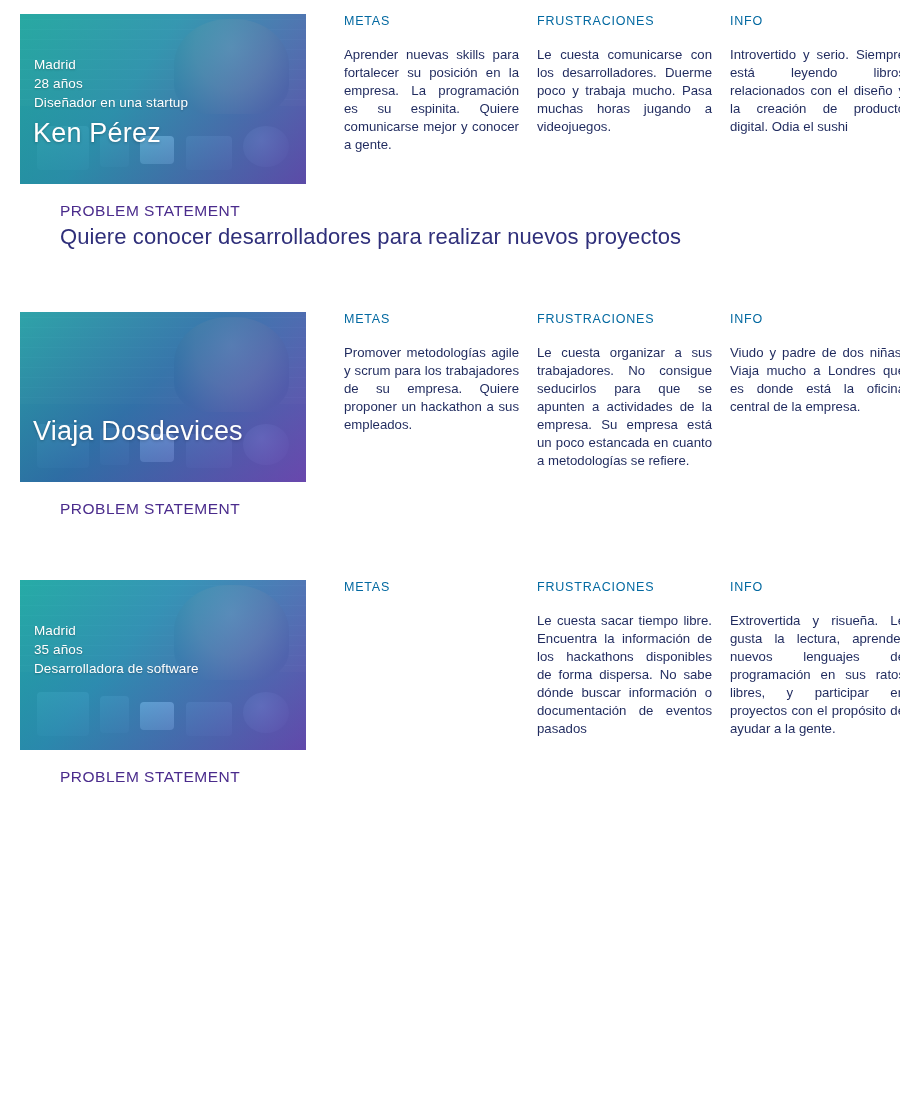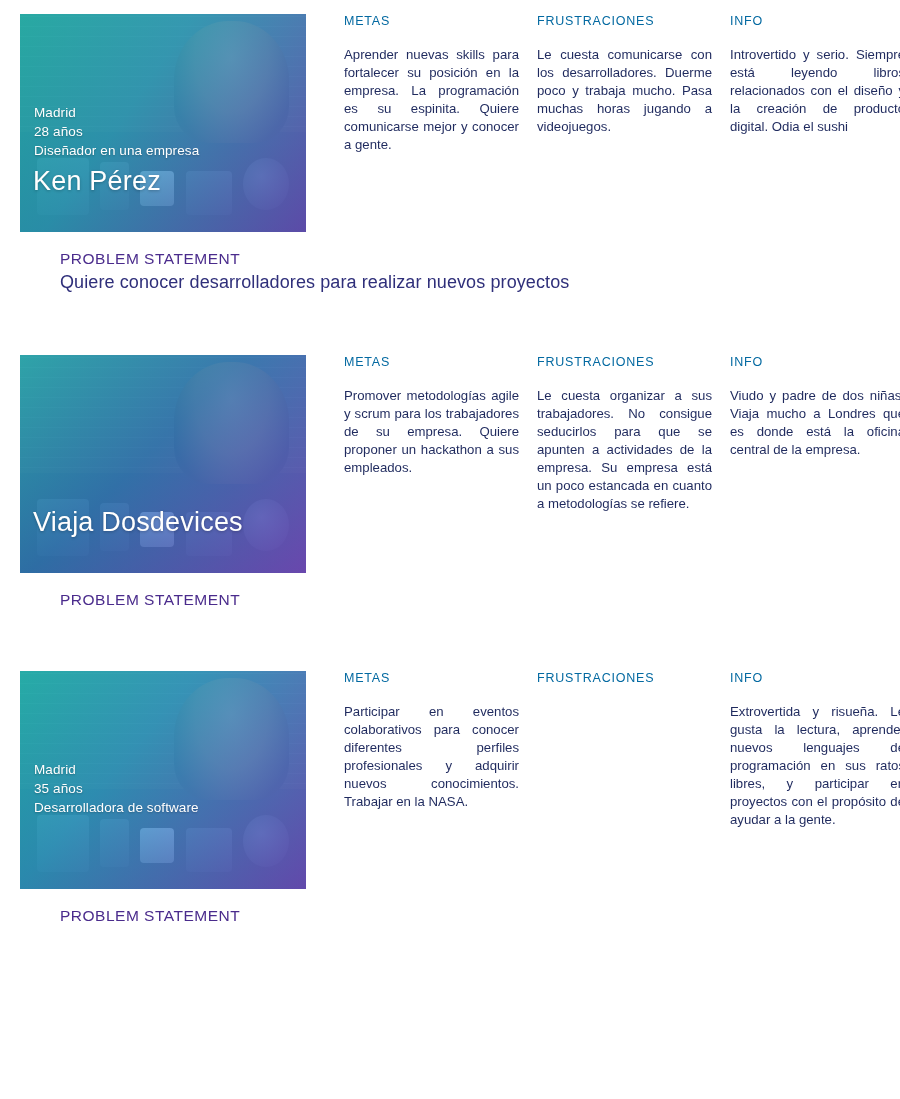--- a/index.html
+++ b/index.html
@@ -29,21 +29,21 @@
 
   .persona-top {
     display: flex;
     align-items: flex-start;
   }
 
   
   .photo-card {
     position: relative;
     width: 286px;
-    height: 218px;
+    height: 170px;
     flex: 0 0 286px;
     overflow: hidden;
   }
   .photo-card .photo-base {
     position: absolute;
     inset: 0;
     background: #5a5f66;
   }
   
   .ph-wall {
@@ -151,21 +151,21 @@
     margin-left: 40px;
   }
   .problem-label {
     color: #4a2b8c;
     font-size: 15.5px;
     letter-spacing: 0.5px;
     margin-bottom: 4px;
   }
   .problem-text {
     color: #2f2f7a;
-    font-size: 18px;
+    font-size: 22px;
     letter-spacing: 0.1px;
   }
 
   .b1 { margin-top: 0px; }
   .b2 { margin-top: 62px; }
   .b3 { margin-top: 62px; }
 </style>
 </head>
 <body>
 
@@ -182,21 +182,21 @@
           <div class="ph-obj o1"></div>
           <div class="ph-obj o2"></div>
           <div class="ph-obj o3"></div>
           <div class="ph-obj o4"></div>
           <div class="ph-obj o5"></div>
         </div>
         <div class="overlay grad-a"></div>
         <div class="photo-meta">
           <div>Madrid</div>
           <div>28 años</div>
-          <div>Diseñador en una empresa</div>
+          <div>Diseñador en una startup</div>
         </div>
         <div class="photo-name">Ken Pérez</div>
       </div>
 
       <div class="cols">
         <div class="col">
           <div class="col-head">METAS</div>
           <div class="col-body">
             <p>Aprender nuevas skills para fortalecer su posición en la empresa. La programación es su espinita. Quiere comunicarse mejor y conocer a gente.</p>
           </div>
@@ -287,26 +287,26 @@
         <div class="photo-meta">
           <div>Madrid</div>
           <div>35 años</div>
           <div>Desarrolladora de software</div>
         </div>
       </div>
 
       <div class="cols">
         <div class="col">
           <div class="col-head">METAS</div>
-          <div class="col-body">
-            <p>Participar en eventos colaborativos para conocer diferentes perfiles profesionales y adquirir nuevos conocimientos. Trabajar en la NASA.</p>
-          </div>
         </div>
         <div class="col">
           <div class="col-head">FRUSTRACIONES</div>
+          <div class="col-body">
+            <p>Le cuesta sacar tiempo libre. Encuentra la información de los hackathons disponibles de forma dispersa. No sabe dónde buscar información o documentación de eventos pasados</p>
+          </div>
         </div>
         <div class="col">
           <div class="col-head">INFO</div>
           <div class="col-body">
             <p>Extrovertida y risueña. Le gusta la lectura, aprender nuevos lenguajes de programación en sus ratos libres, y participar en proyectos con el propósito de ayudar a la gente.</p>
           </div>
         </div>
       </div>
 
     </div>

